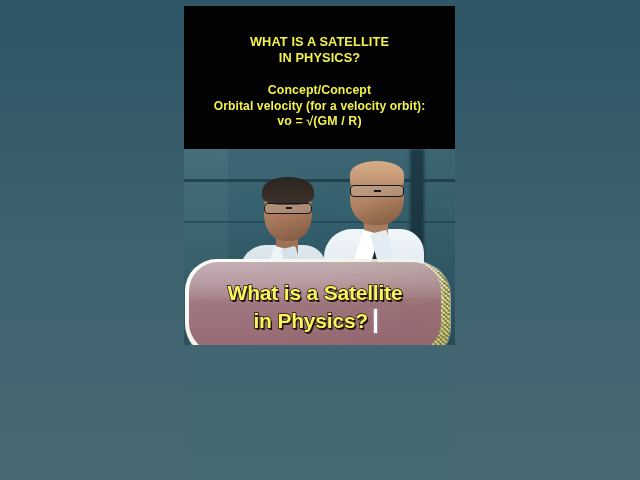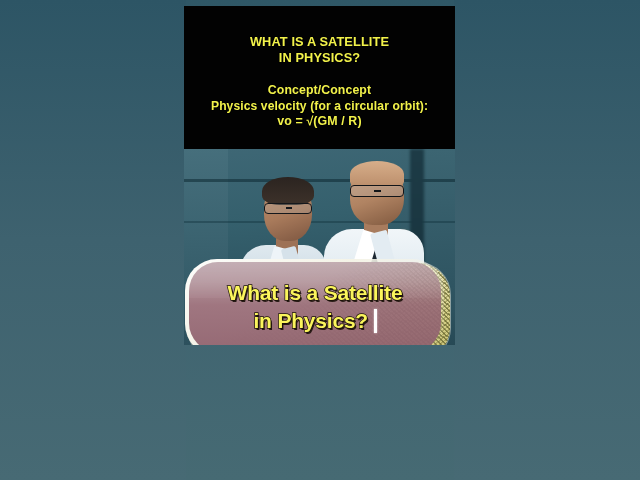--- a/index.html
+++ b/index.html
@@ -294,21 +294,21 @@
 <div id="ambient-right"></div>
 
 <div id="video-frame">
 
   <div id="header-panel">
     <div class="hdr-line hdr-title">WHAT IS A SATELLITE</div>
     <div class="hdr-line hdr-title">IN PHYSICS?</div>
 
     <div id="formula-block">
       <div class="hdr-line f-sub">Concept/Concept</div>
-      <div class="hdr-line f-desc">Physics velocity (for a circular orbit):</div>
+      <div class="hdr-line f-desc">Orbital velocity (for a velocity orbit):</div>
       <div class="hdr-line f-eq">vo = √(GM / R)</div>
     </div>
   </div>
 
   <div id="photo-region">
     <div id="wall-panel-left"></div>
     <div id="wall-panel-right"></div>
     <div class="wall-band" id="wall-band-a"></div>
     <div class="wall-band" id="wall-band-b"></div>
     <div id="equipment-pillar"></div>

